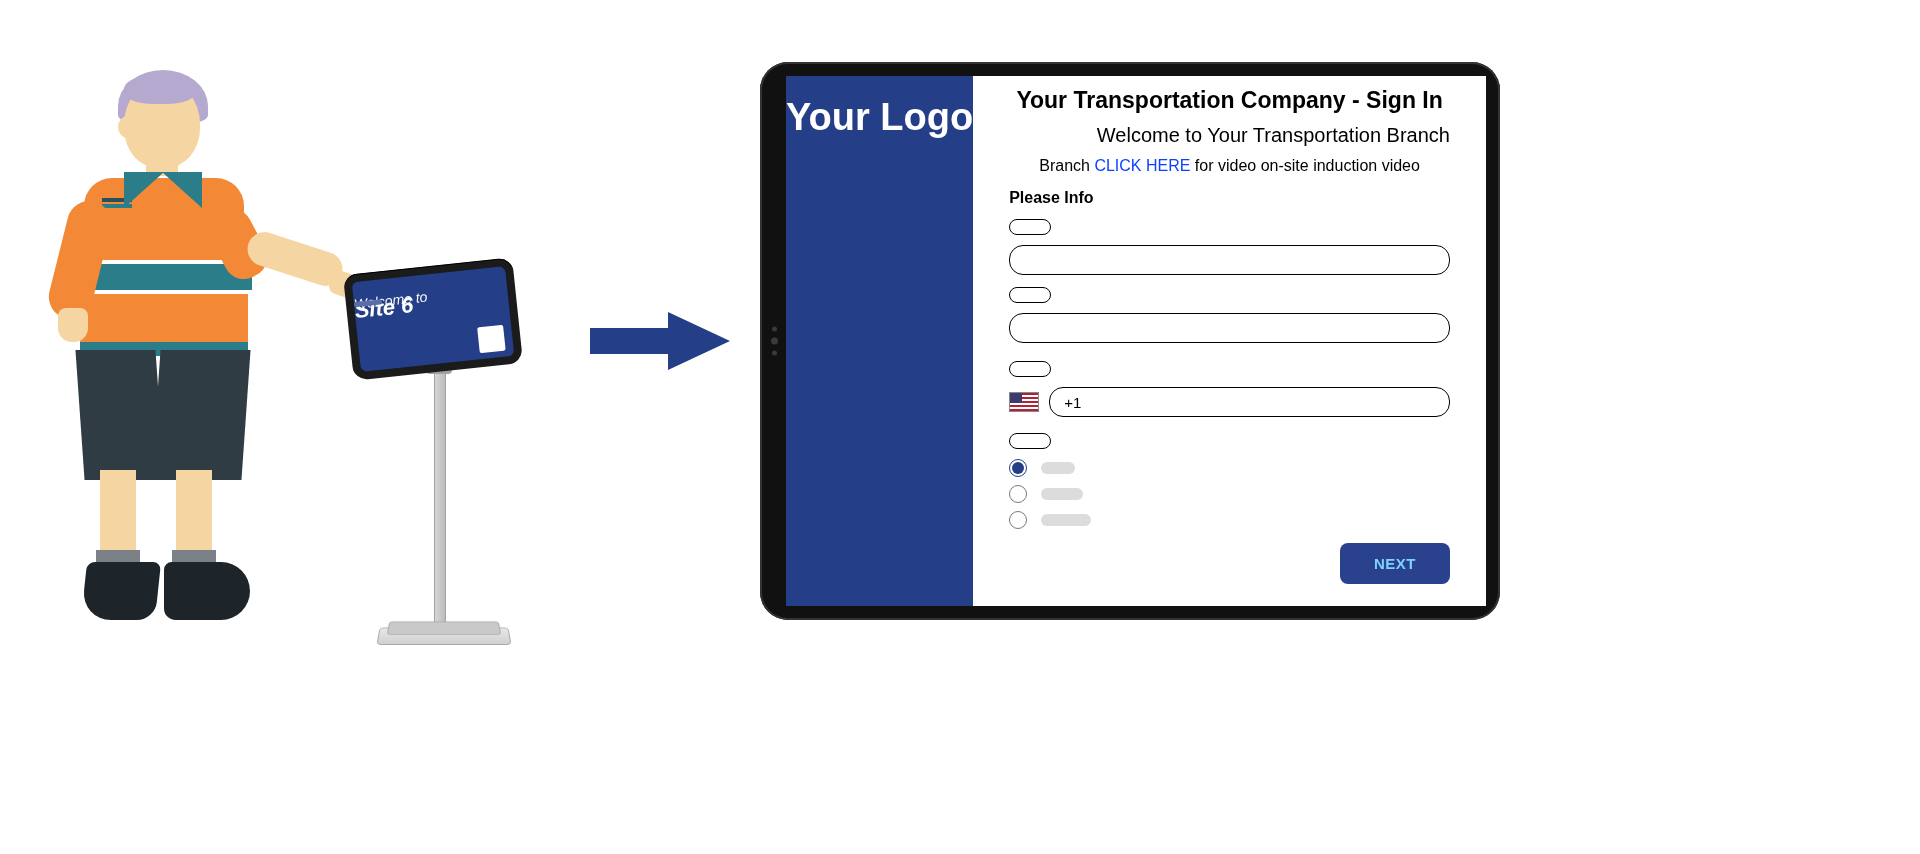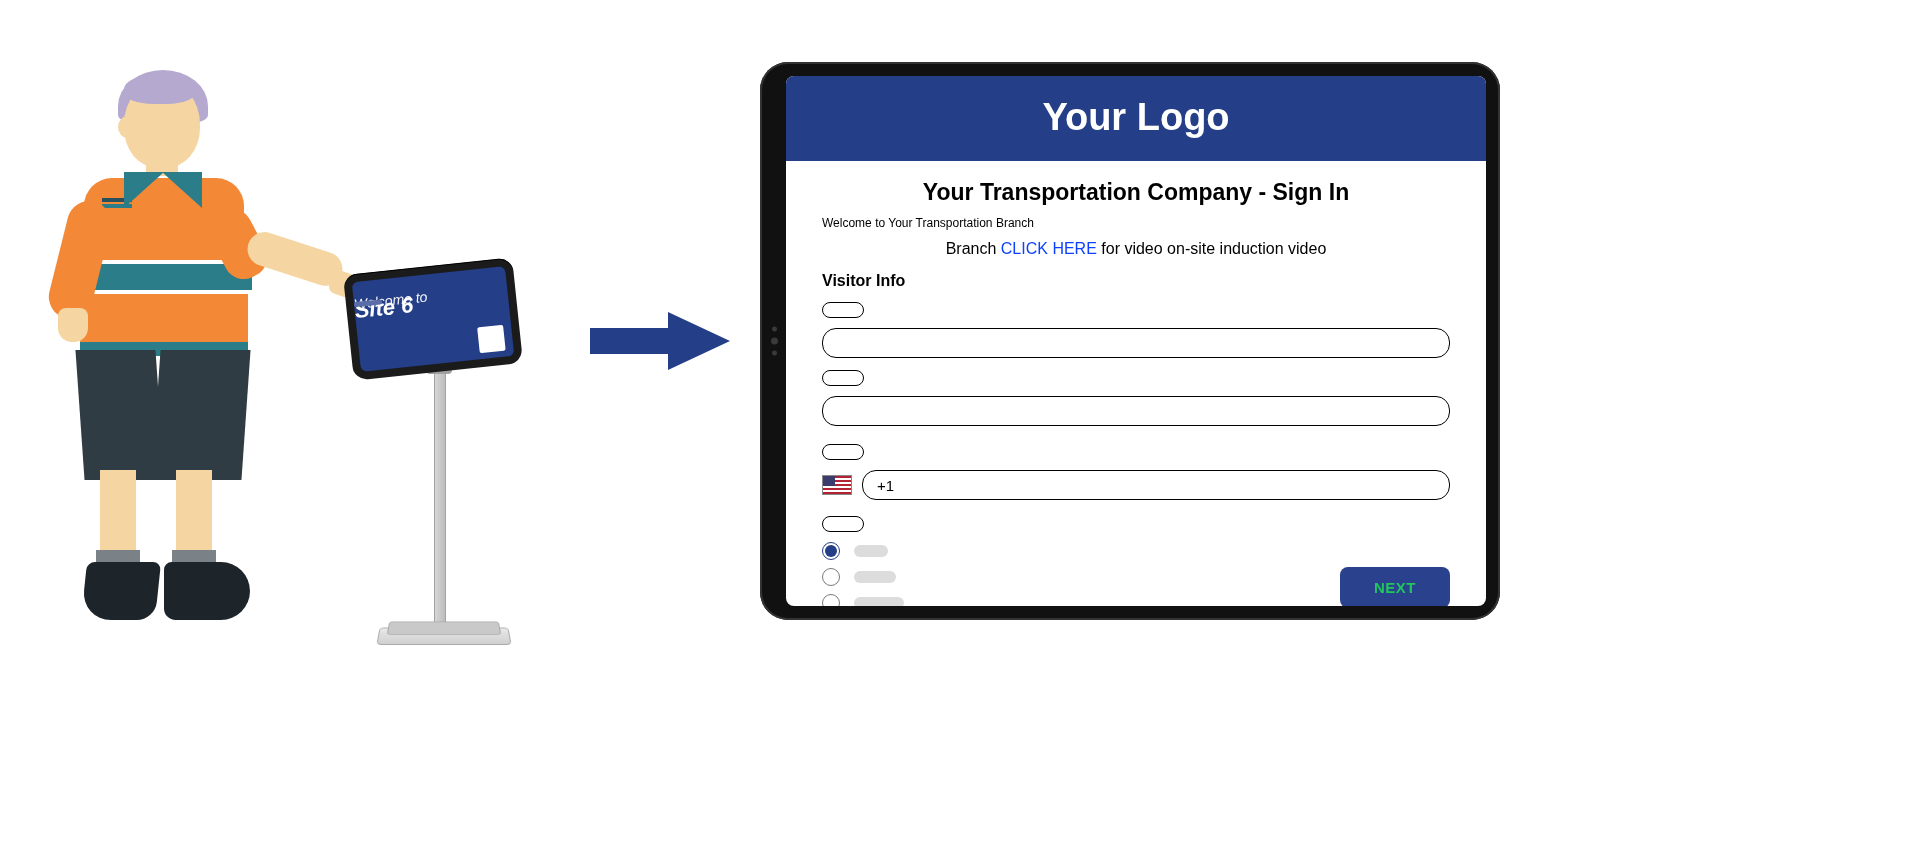--- a/index.html
+++ b/index.html
@@ -210,31 +210,31 @@
     box-sizing:border-box;
     padding:14px 14px 14px 26px;
   }
   .tablet-dots{
     position:absolute; left:11px; top:50%; transform:translateY(-50%);
     display:flex; flex-direction:column; gap:6px; align-items:center;
   }
   .tablet-dots span{width:5px;height:5px;border-radius:50%;background:#3a3a3a;}
   .tablet-dots span.big{width:7px;height:7px;}
   .screen{
-    width:100%; height:100%; background:#fff; border-radius:8px;
-    display:flex; flex-direction:column; overflow:hidden;
+    width:100%; height:100%; background:#fff; border-radius:0;
+    display:flex; overflow:hidden;
   }
   
   .hdr{
     background:var(--brand-blue); color:#fff; text-align:center;
     font-weight:700; font-size:38px; padding:20px 0 22px;
   }
   .body{flex:1; padding:10px 36px 18px 36px; position:relative; box-sizing:border-box;}
-  .title{font-size:23px; font-weight:700; text-align:center; margin-top:8px;}
-  .sub  {font-size:12px; text-align:left; margin-top:10px;}
+  .title{font-size:23px; font-weight:700; text-align:center; margin-top:1px;}
+  .sub  {font-size:20px; text-align:right; margin-top:10px;}
   .induct{font-size:16px; text-align:center; margin-top:10px;}
   .induct a{color:var(--link-blue); text-decoration:none;}
   .section-label{font-size:16px; font-weight:600; margin-top:14px;}
   .pill{
     display:inline-block; width:40px; height:14px;
     border:1.5px solid #000; border-radius:999px;
     margin-top:12px;
   }
   .txt-input{
     width:100%; height:30px; border:1.5px solid #000; border-radius:14px;
@@ -266,21 +266,21 @@
     content:"";position:absolute;inset:2px;border-radius:50%;
     background:var(--brand-blue);
   }
   .radio-label{
     width:34px;height:12px;background:var(--light-grey);border-radius:999px;
   }
   .radio-row:nth-child(2) .radio-label{width:42px;}
   .radio-row:nth-child(3) .radio-label{width:50px;}
   .next-btn{
     position:absolute; right:36px; bottom:22px;
-    background:var(--brand-blue-alt); color:#22c55e;
+    background:var(--brand-blue-alt); color:#7dd3fc;
     border:none; border-radius:8px;
     padding:12px 34px; font-size:15px; letter-spacing:.5px;
     font-weight:600; cursor:pointer;margin-top:48px;
   }
 </style>
 </head>
 <body>
 
 <div class="stage">
 
@@ -368,21 +368,21 @@
     <div class="screen">
       <div class="hdr">Your Logo</div>
 
       <div class="body">
         <div class="title">Your Transportation Company - Sign In</div>
         <div class="sub">Welcome to Your Transportation Branch</div>
         <div class="induct">
           <span>Branch </span><a href="#">CLICK HERE</a><span> for video on-site induction video</span>
         </div>
 
-        <div class="section-label">Visitor Info</div>
+        <div class="section-label">Please Info</div>
 
         
         <span class="pill"></span>
         <input class="txt-input" type="text" style="">
 
         
         <span class="pill"></span>
         <input class="txt-input" type="text" style="">
 
         

